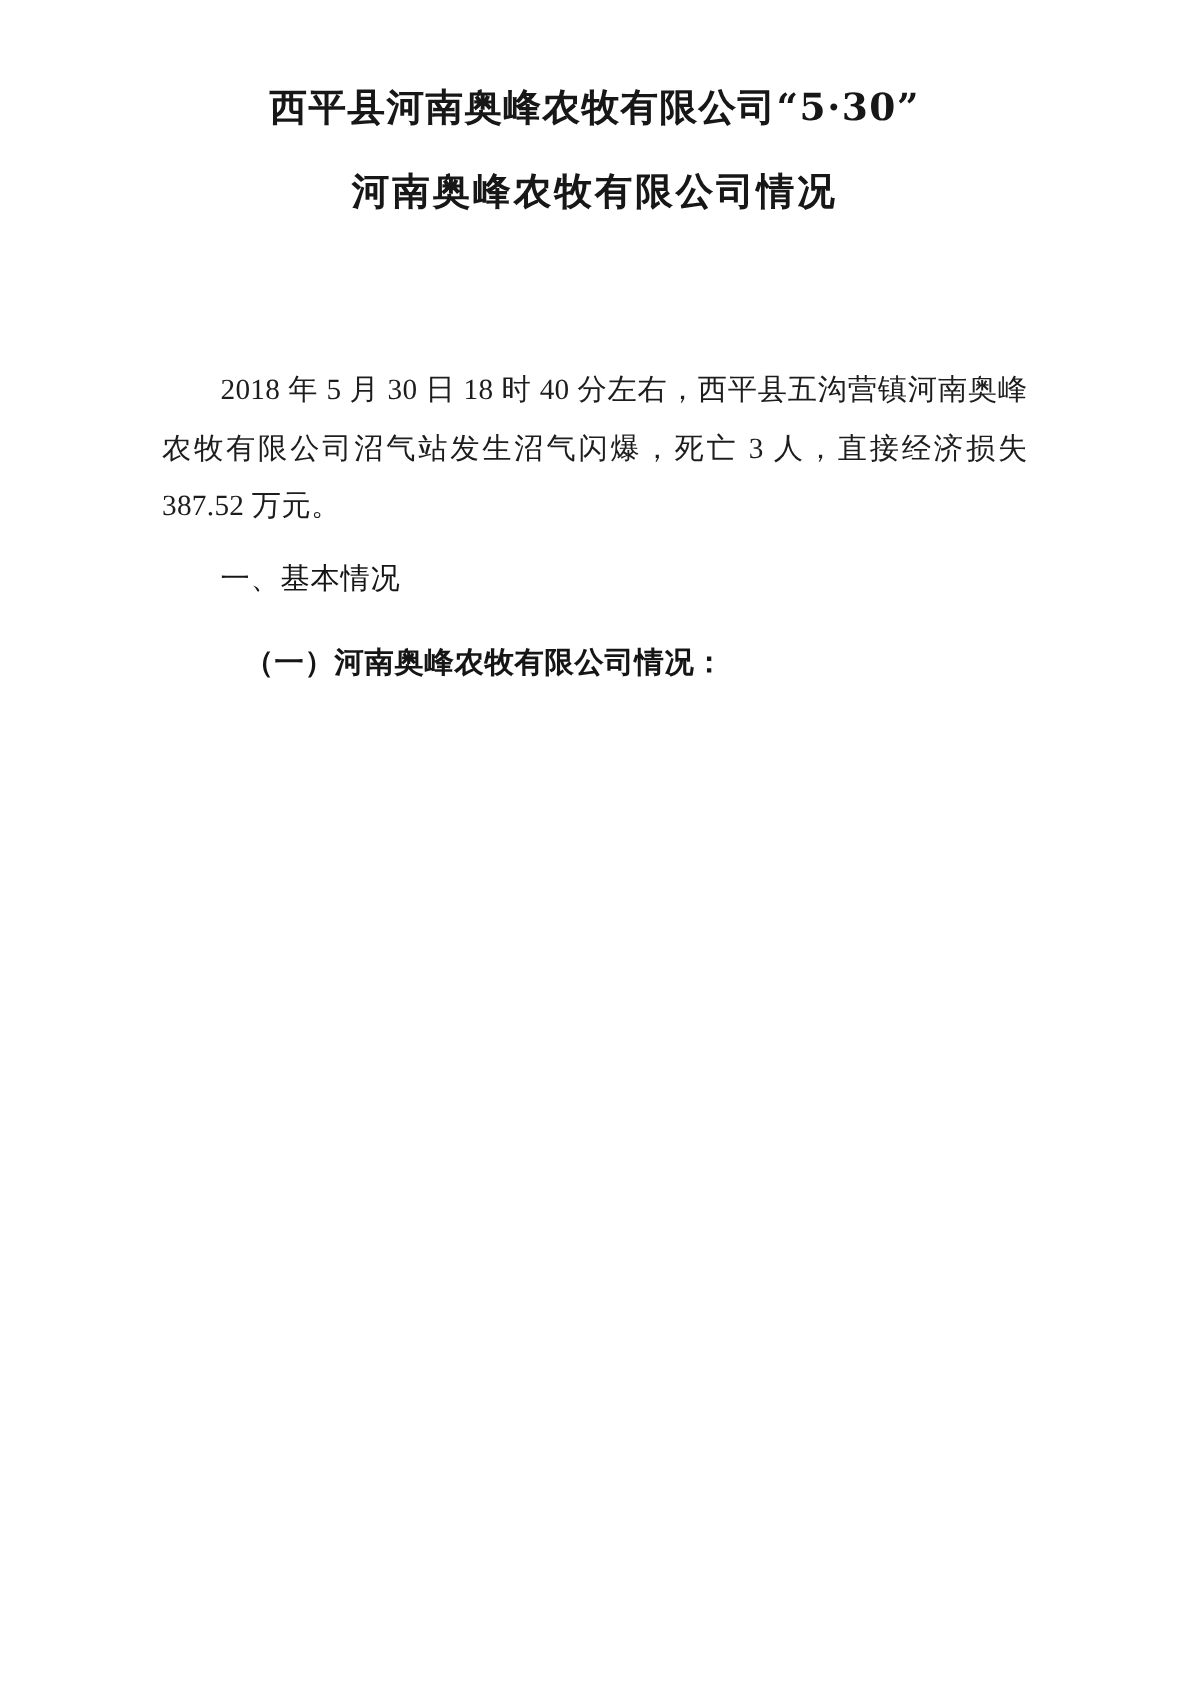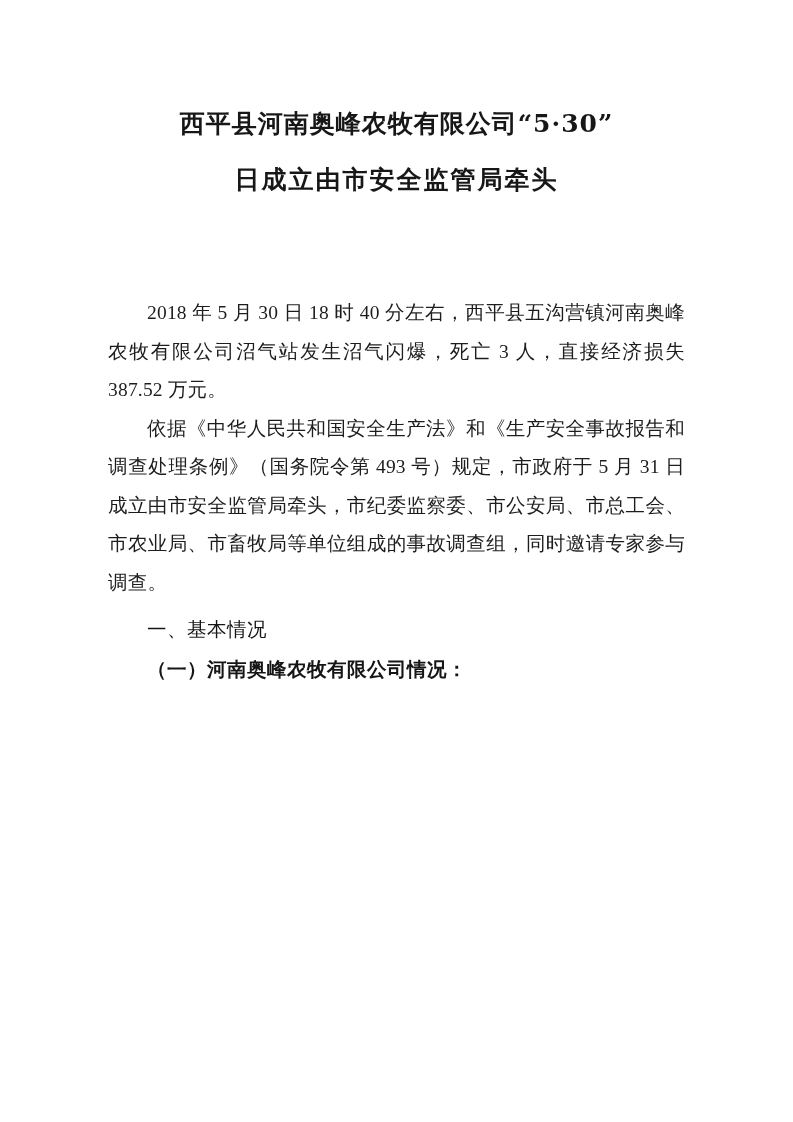--- a/index.html
+++ b/index.html
@@ -12,21 +12,21 @@
     height: 1122px;
     font-family: "Liberation Serif", "DejaVu Serif", serif;
     color: #1a1a1a;
     overflow: hidden;
   }
   .page {
     position: relative;
     width: 793px;
     height: 1122px;
     box-sizing: border-box;
-    padding: 96px 108px 60px 108px;
+    padding: 44px 108px 60px 108px;
   }
   .doc-title {
     text-align: center;
     font-family: "DejaVu Serif", "Liberation Serif", serif;
     font-weight: bold;
     font-size: 25px;
     line-height: 56px;
     letter-spacing: 1px;
     color: #171717;
     margin: 0;
@@ -58,41 +58,40 @@
     margin: 8px 0 0 0;
     font-family: "DejaVu Serif", "Liberation Serif", serif;
     font-weight: normal;
     font-size: 19.5px;
     line-height: 40px;
     text-indent: 2em;
     color: #151515;
     letter-spacing: 0.5px;
   }
   .heading-2 {
-    margin: 0;
+    margin: 16px;
     font-family: "DejaVu Serif", "Liberation Serif", serif;
     font-weight: bold;
     font-size: 19.5px;
     line-height: 40px;
     text-indent: 2em;
     color: #151515;
     letter-spacing: 0.5px;
   }
 </style>
 </head>
 <body>
 
 <div class="page">
 
   <h1 class="doc-title">
     <span class="title-line title-line-1">西平县河南奥峰农牧有限公司“5·30”</span>
-    <span class="title-line title-line-2">日成立由市安全监管局牵头</span>
+    <span class="title-line title-line-2">河南奥峰农牧有限公司情况</span>
   </h1>
 
   <div class="body-block">
     <p class="para">2018 年 5 月 30 日 18 时 40 分左右，西平县五沟营镇河南奥峰农牧有限公司沼气站发生沼气闪爆，死亡 3 人，直接经济损失 387.52 万元。</p>
-    <p class="para">依据《中华人民共和国安全生产法》和《生产安全事故报告和调查处理条例》（国务院令第 493 号）规定，市政府于 5 月 31 日成立由市安全监管局牵头，市纪委监察委、市公安局、市总工会、市农业局、市畜牧局等单位组成的事故调查组，同时邀请专家参与调查。</p>
 
     <p class="heading-1">一、基本情况</p>
     <p class="heading-2">（一）河南奥峰农牧有限公司情况：</p>
   </div>
 
 </div>
 
 </body></html>

